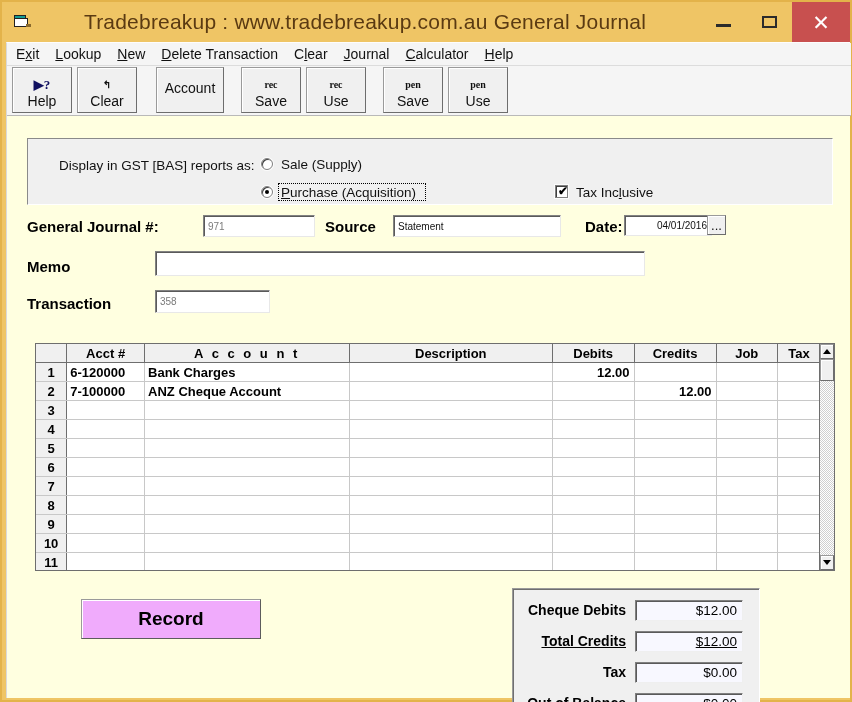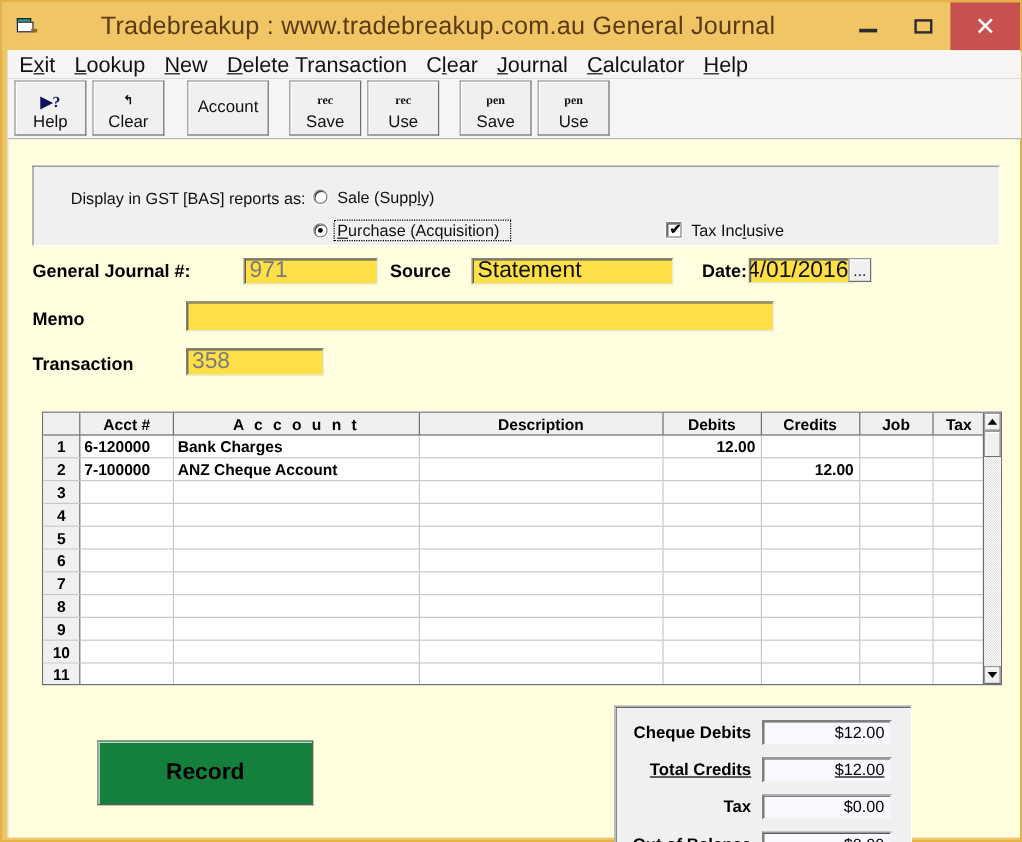--- a/index.html
+++ b/index.html
@@ -53,21 +53,21 @@
     box-sizing:border-box;
     border-left:1px solid #d9d9d9;border-top:1px solid #fdfdfd;
   }
   
   .menubar{
     position:absolute;left:0;top:0;width:844px;height:23px;
     background:#f5f5f5;border-bottom:1px solid #dcdcdc;
     display:flex;align-items:center;padding-left:9px;box-sizing:border-box;
   }
   .menuitem{
-    font-size:18px;color:#111;margin-right:16px;cursor:default;white-space:nowrap;
+    font-size:14px;color:#111;margin-right:16px;cursor:default;white-space:nowrap;
   }
   .menuitem u{text-decoration:underline;}
 
   
   .toolbar{
     position:absolute;left:0;top:23px;width:844px;height:50px;
     background:#f5f5f5;border-bottom:1px solid #b9b9b9;
     display:flex;align-items:flex-start;padding-top:1px;box-sizing:border-box;
   }
   .tbtn{
@@ -117,26 +117,26 @@
     border:1px solid #808080;box-shadow:inset 1px 1px 0 #404040,0 0 0 1px #fcfcfc;
     box-sizing:border-box;
   }
   .checkbox .tick{
     position:absolute;left:2px;top:-1px;font-size:12px;color:#000;line-height:13px;font-weight:bold;
   }
 
   
   .flabel{position:absolute;font-size:15px;font-weight:bold;color:#000;white-space:nowrap;}
   .field{
-    position:absolute;background:#fde047;
+    position:absolute;background:#ffffff;
     border:1px solid #828282;
     border-right-color:#e8e8e8;border-bottom-color:#e8e8e8;
     box-shadow:inset 1px 1px 0 #5a5a5a;
     box-sizing:border-box;
-    font-size:19px;color:#111;
+    font-size:10px;color:#111;
     display:flex;align-items:center;padding:0 4px;
     overflow:hidden;white-space:nowrap;
   }
   .field.disabled{color:#7b7b7b;}
   .field.right{justify-content:flex-end;}
   .dotbtn{
     position:absolute;width:19px;height:20px;background:#f0f0f0;
     border:1px solid #9a9a9a;border-right-color:#6d6d6d;border-bottom-color:#6d6d6d;
     box-shadow:inset 1px 1px 0 #fff;
     box-sizing:border-box;display:flex;align-items:flex-end;justify-content:center;
@@ -190,22 +190,22 @@
     width:14px;
     background-color:#ffffff;
     background-image:
       linear-gradient(45deg,#d0d0d0 25%,transparent 25%,transparent 75%,#d0d0d0 75%),
       linear-gradient(45deg,#d0d0d0 25%,transparent 25%,transparent 75%,#d0d0d0 75%);
     background-size:2px 2px;background-position:0 0,1px 1px;
   }
 
   
   .recordbtn{
-    position:absolute;left:74px;top:574px;width:180px;height:54px;
-    background:#15803d;
+    position:absolute;left:74px;top:556px;width:180px;height:40px;
+    background:#f0abfc;
     border:1px solid #9a9a9a;border-right-color:#5c5c5c;border-bottom-color:#5c5c5c;
     box-shadow:inset 1px 1px 0 #fff;
     display:flex;align-items:center;justify-content:center;
     font-size:19px;font-weight:bold;color:#000;cursor:default;box-sizing:border-box;
   }
 
   
   .totals{
     position:absolute;left:505px;top:545px;width:248px;height:134px;
     background:#f0f0f0;

